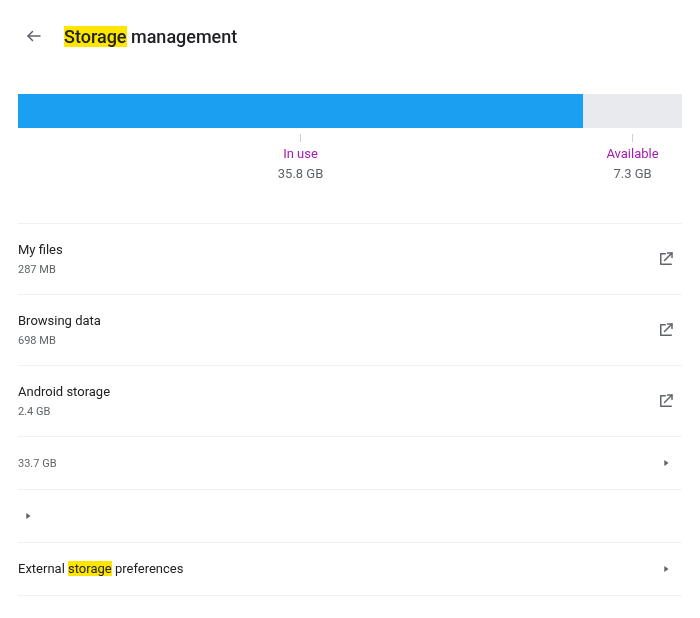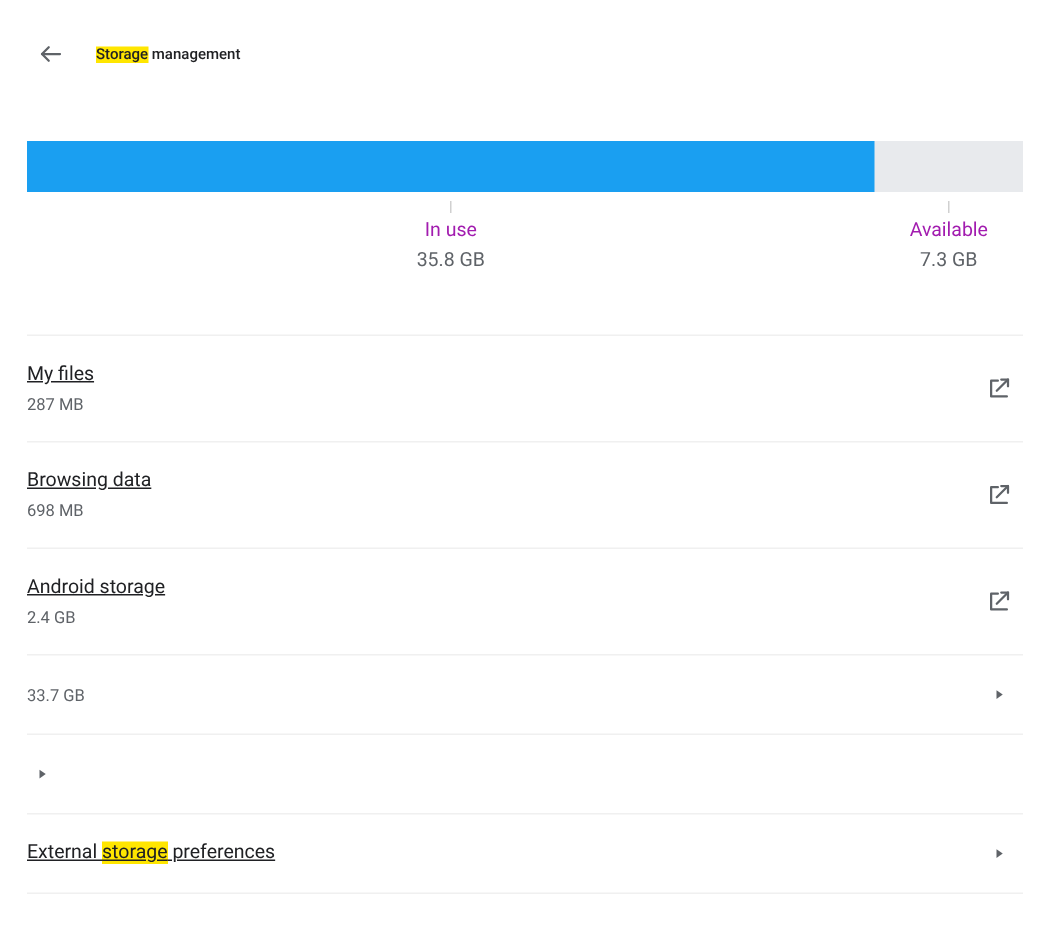--- a/index.html
+++ b/index.html
@@ -23,21 +23,21 @@
     height: 32px;
     display: flex;
     align-items: center;
     justify-content: center;
     margin-right: 14px;
     cursor: pointer;
     color: #5f6368;
     border-radius: 50%;
   }
   .title {
-    font-size: 10px;
+    font-size: 18px;
     font-weight: 500;
     color: #202124;
   }
   mark.hl {
     background: #ffe600;
     color: inherit;
     padding: 0;
   }
   .storage-block {
     padding: 24px 0 40px 0;
@@ -89,21 +89,20 @@
     justify-content: space-between;
     padding: 16px 6px 16px 0;
     border-bottom: 1px solid #f0f0f0;
     cursor: pointer;
   }
   .row-left { display: flex; flex-direction: column; }
   .row-title {
     font-size: 13px;
     color: #202124;
     line-height: 1.5;
-    text-decoration: underline;
   }
   .row-sub {
     font-size: 11px;
     color: #5f6368;
     line-height: 1.5;
     margin-top: 2px;
   }
   .row-icon {
     color: #5f6368;
     display: flex;

